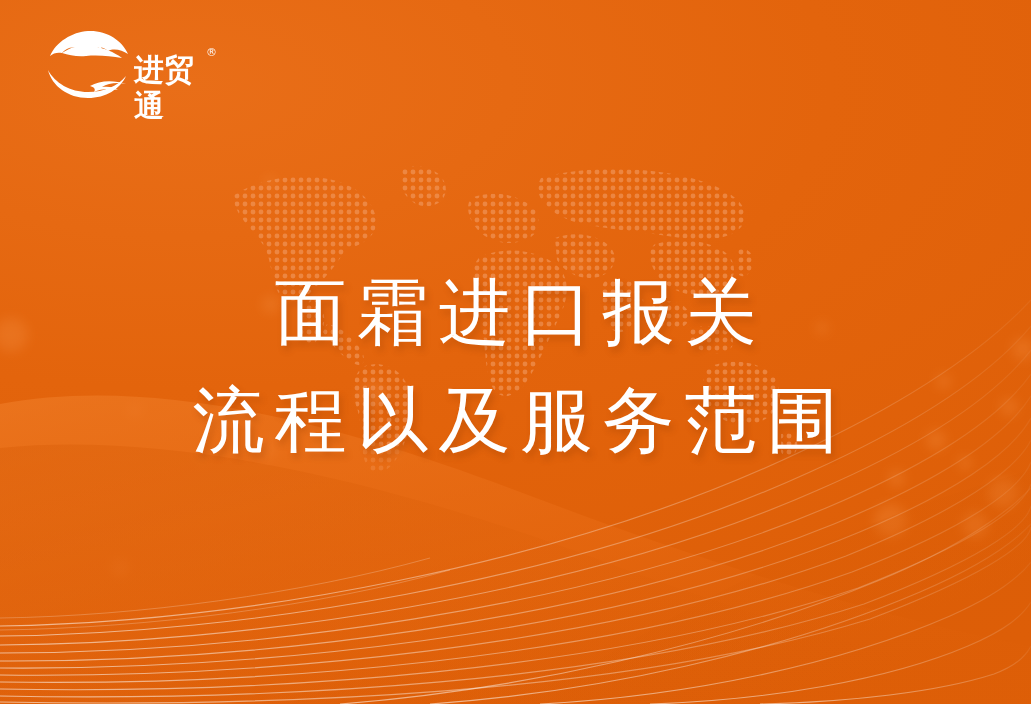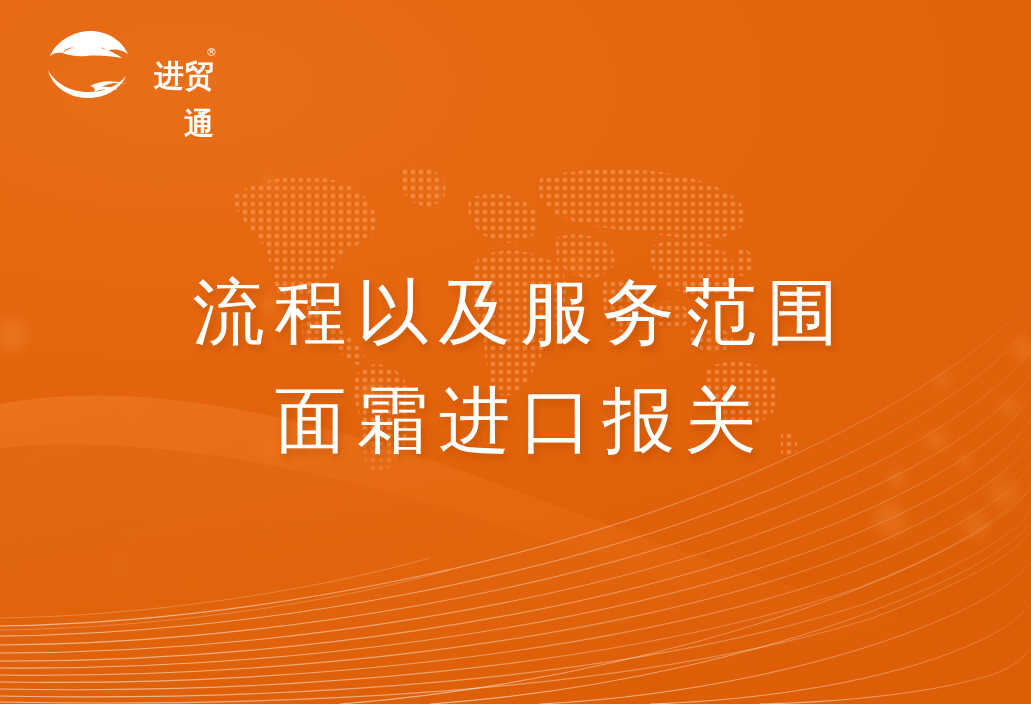--- a/index.html
+++ b/index.html
@@ -87,24 +87,23 @@
     letter-spacing: -1.2px;
     color: #ffffff;
   }
   .logo-cn {
     position: absolute;
     left: 96px;
     top: 26px;
     font-family: "DejaVu Sans", "Liberation Sans", sans-serif;
     font-weight: 700;
     font-size: 30px;
-    line-height: 48px;
+    line-height: 36px;
     letter-spacing: 0px;
     color: #ffffff;
-    text-align: right;
   }
   .logo-tm {
     position: absolute;
     left: 168px;
     top: 20px;
     font-family: "DejaVu Sans", "Liberation Sans", sans-serif;
     font-size: 11px;
     color: #ffffff;
     opacity: .95;
   }
@@ -307,17 +306,17 @@
                    C70,60 76,61 80,64 C72,62 62,63 56,66
                    C58,63 56,61 52,60 Z"></path>
         </g>
       </svg>
     </div>
     <div class="logo-cn">进贸通</div>
     <div class="logo-tm">®</div>
   </div>
 
   <div class="headline">
+    <span class="line">面霜进口报关</span>
     <span class="line">流程以及服务范围</span>
-    <span class="line">面霜进口报关</span>
   </div>
 
 </div>
 
 </body></html>

